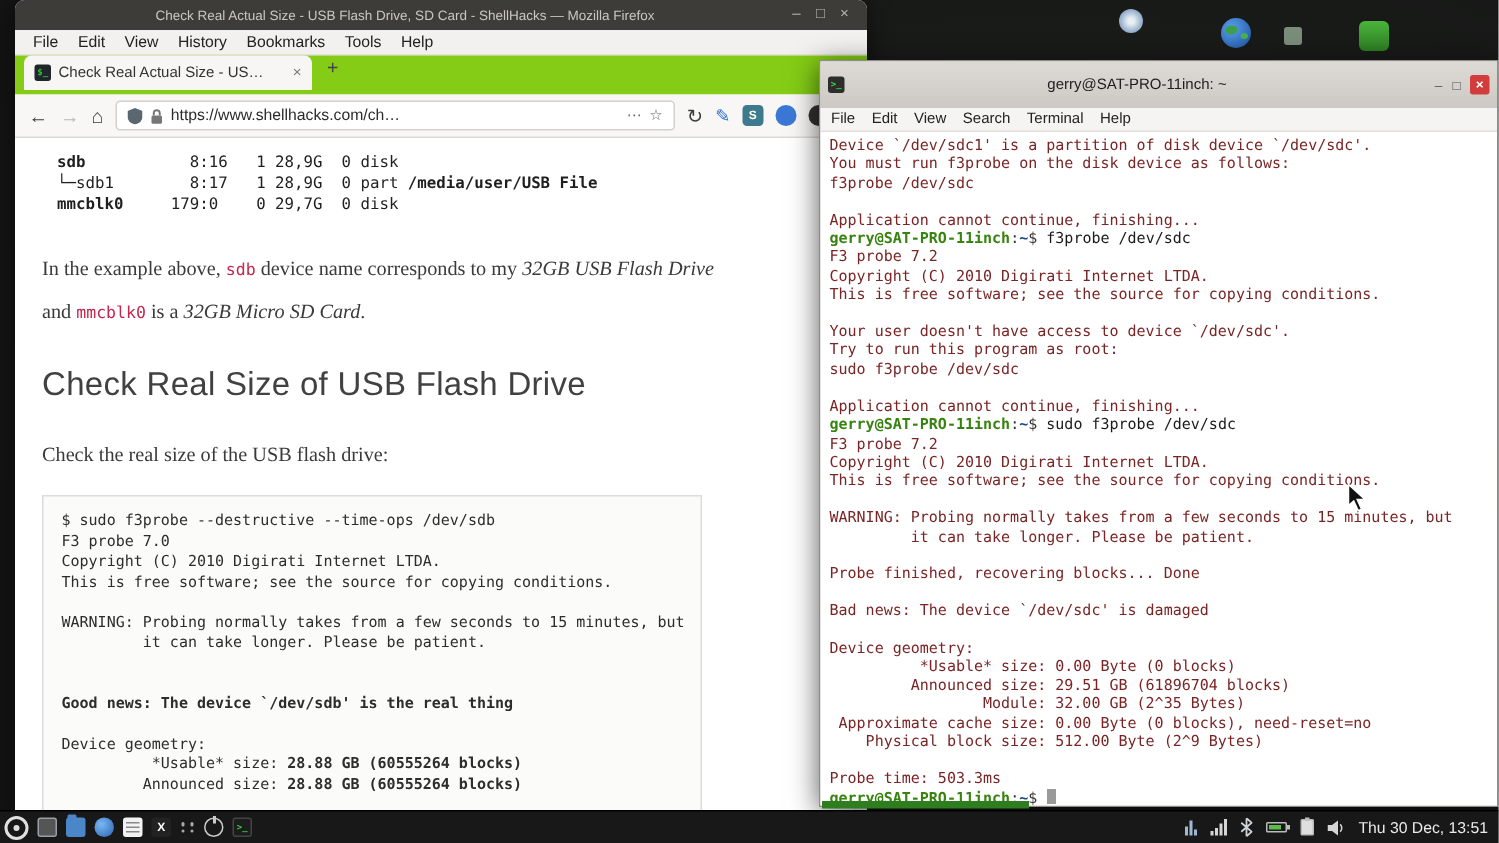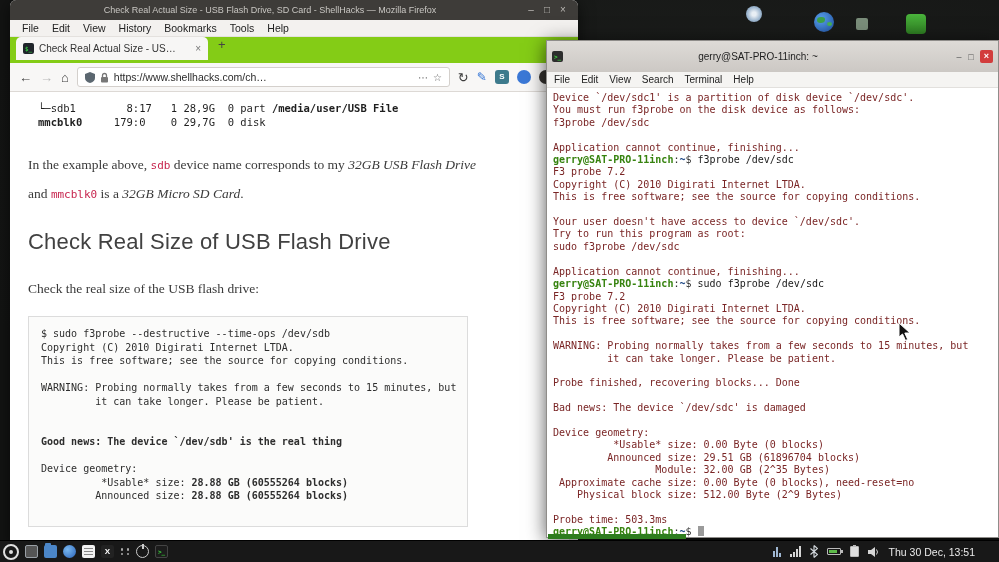--- a/index.html
+++ b/index.html
@@ -125,21 +125,21 @@
   .tb-files::before { content:""; position:absolute; left:1px; top:-2px; width:6px; height:3px; background:#4b86c8; border-radius:1px 1px 0 0; }
   .tb-browser { border-radius:50%; background:radial-gradient(circle at 35% 35%, #79b8f0, #2a62b8); }
   .tb-editor  { background:#f2f2f2; }
   .tb-editor::before { content:""; position:absolute; left:2px; top:3px; width:9px; height:1px; background:#888; box-shadow:0 3px 0 #888, 0 6px 0 #888; }
   .tb-xterm   { background:#222; color:#fff; font-size:8px; line-height:13px; text-align:center; font-weight:bold; }
   .tb-dots { width:10px; height:13px; display:grid; grid-template-columns:3px 3px; gap:2px 3px; align-content:center; justify-content:center; }
   .tb-dots i { width:2.5px; height:2.5px; background:#aaa; border-radius:50%; }
   .tb-power { border-radius:50%; border:1.5px solid #ccc; }
   .tb-power::before { content:""; position:absolute; left:5px; top:-2px; width:1.5px; height:5px; background:#ccc; }
   .tb-term { background:#1c1c1c; border:1px solid #444; color:#3ad13a; font:bold 6px/11px "DejaVu Sans Mono",monospace; text-align:center; }
-  .tb-right { margin-left:auto; display:flex; align-items:center; gap:9px; padding-right:24px; }
+  .tb-right { margin-left:auto; display:flex; align-items:center; gap:9px; padding-right:7px; }
   .netbars { display:flex; align-items:flex-end; gap:1px; height:11px; }
   .netbars i { width:2px; background:#d5d5d5; }
   .netbars i:nth-child(1){height:3px;} .netbars i:nth-child(2){height:5px;}
   .netbars i:nth-child(3){height:8px;} .netbars i:nth-child(4){height:11px;}
   .mixbars { display:flex; align-items:flex-end; gap:1px; height:10px; }
   .mixbars i { width:2px; background:#9fb7d2; }
   .mixbars i:nth-child(1){height:6px;} .mixbars i:nth-child(2){height:10px;} .mixbars i:nth-child(3){height:4px;}
   .battery { width:14px; height:7px; border:1px solid #bbb; border-radius:1px; position:relative; }
   .battery::after { content:""; position:absolute; right:-3px; top:1px; width:2px; height:3px; background:#bbb; }
   .battery i { position:absolute; left:1px; top:1px; bottom:1px; width:8px; background:#5dbb4a; }
@@ -234,31 +234,33 @@
     </div>
     <span class="navicon">↻</span>
     <span class="pencil">✎</span>
     <span class="badge s">S</span>
     <span class="badge circ"></span>
     <span class="badge dark"></span>
     <span class="hamb">≡</span>
   </div>
   <div class="ffcontent">
     <div class="lsblk">
+        <div class="cl"><span class="b">sdb</span><span>           8:16   1 28,9G  0 disk </span></div>
         <div class="cl"><span>└─sdb1        8:17   1 28,9G  0 part </span><span class="b">/media/user/USB File</span></div>
         <div class="cl"><span class="b">mmcblk0</span><span>     179:0    0 29,7G  0 disk </span></div>
       </div>
     <div class="pgroup">
         <div class="pline"><span>In the example above, </span><code>sdb</code><span> device name corresponds to my </span><em>32GB USB Flash Drive</em></div>
         <div class="pline"><span>and </span><code>mmcblk0</code><span> is a </span><em>32GB Micro SD Card</em><span>.</span></div>
       </div>
     <h2 class="pagehead">Check Real Size of USB Flash Drive</h2>
     <div class="pline para2">Check the real size of the USB flash drive:</div>
     <div class="codeblock">
         <div class="cl"><span>$ sudo f3probe --destructive --time-ops /dev/sdb</span></div>
+        <div class="cl"><span>F3 probe 7.0</span></div>
         <div class="cl"><span>Copyright (C) 2010 Digirati Internet LTDA.</span></div>
         <div class="cl"><span>This is free software; see the source for copying conditions.</span></div>
         <div class="cl">&nbsp;</div>
         <div class="cl"><span>WARNING: Probing normally takes from a few seconds to 15 minutes, but</span></div>
         <div class="cl"><span>         it can take longer. Please be patient.</span></div>
         <div class="cl">&nbsp;</div>
         <div class="cl">&nbsp;</div>
         <div class="cl"><span class="b">Good news: The device `/dev/sdb' is the real thing</span></div>
         <div class="cl">&nbsp;</div>
         <div class="cl"><span>Device geometry:</span></div>

